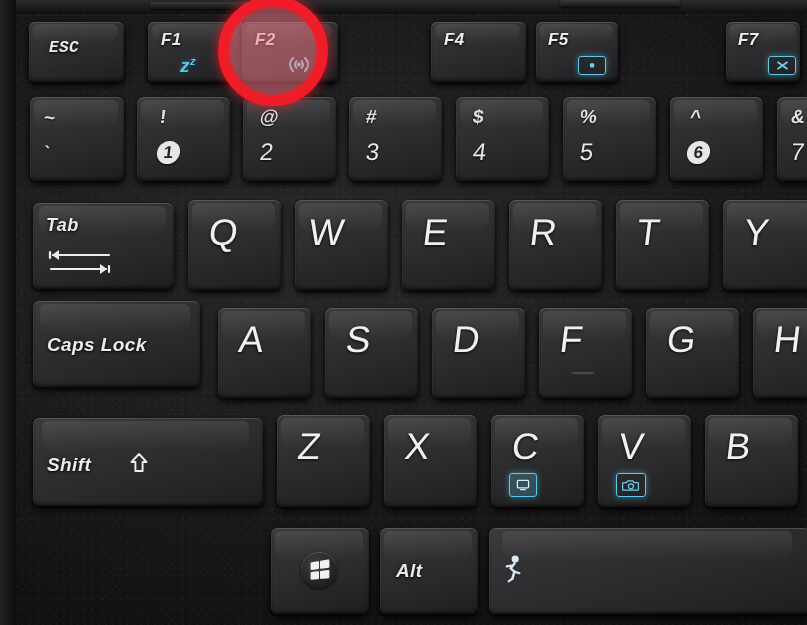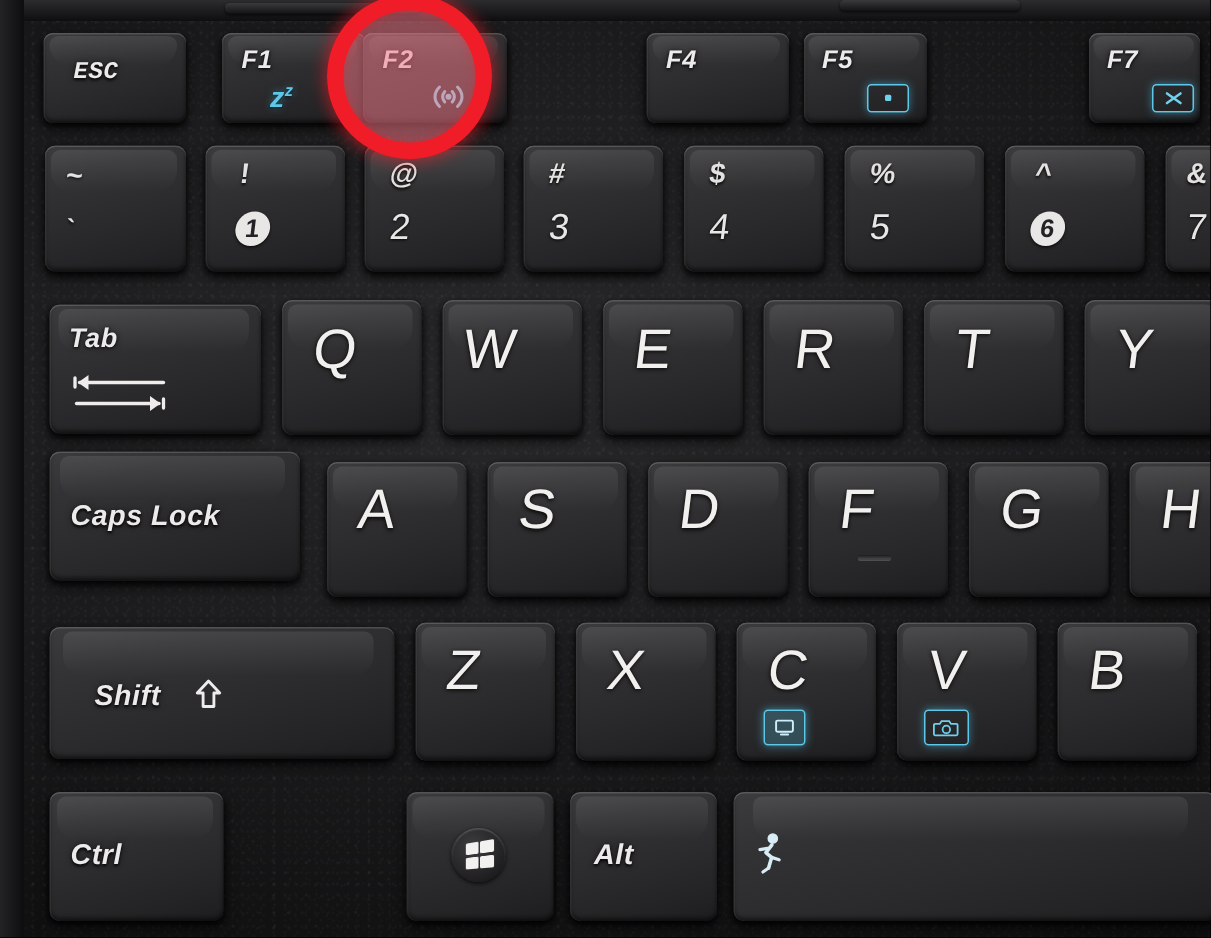--- a/index.html
+++ b/index.html
@@ -320,21 +320,21 @@
     <span class="nub" style="left:33px;top:62px;"></span>
   </div>
   <div class="key soft" style="left:646px;top:308px;width:93px;height:90px;">
     <span class="lbl alpha" style="left:21px;top:13px;">G</span>
   </div>
   <div class="key soft" style="left:753px;top:308px;width:93px;height:90px;">
     <span class="lbl alpha" style="left:21px;top:13px;">H</span>
   </div>
 
   <div class="key soft" style="left:33px;top:418px;width:230px;height:88px;">
-    <span class="lbl modlbl" style="left:14px;top:36px;margin-left:16px;">Shift</span>
+    <span class="lbl modlbl" style="left:14px;top:36px;">Shift</span>
     <span class="lbl" style="left:95px;top:34px;">
       <svg width="22" height="22" viewBox="0 0 22 22" aria-hidden="true">
         <path d="M11 2 L18.5 10 H14.6 V19 H7.4 V10 H3.5 Z" fill="none" stroke="#efeceb" stroke-width="1.9" stroke-linejoin="round"></path>
       </svg>
     </span>
   </div>
 
   <div class="key soft" style="left:277px;top:415px;width:93px;height:92px;">
     <span class="lbl alpha" style="left:21px;top:13px;">Z</span>
   </div>
@@ -359,23 +359,20 @@
         <path d="M1.4 3.6h3.1l1.2-1.8h5.1l1.2 1.8h3.6a.8.8 0 0 1 .8.8v6a.8.8 0 0 1-.8.8H1.4a.8.8 0 0 1-.8-.8v-6a.8.8 0 0 1 .8-.8z" fill="none" stroke="#6fd0ec" stroke-width="1.2"></path>
         <circle cx="8.9" cy="7.3" r="2.5" fill="none" stroke="#6fd0ec" stroke-width="1.2"></circle>
       </svg>
     </span>
   </div>
 
   <div class="key soft" style="left:705px;top:415px;width:93px;height:92px;">
     <span class="lbl alpha" style="left:21px;top:13px;">B</span>
   </div>
 
-  <div class="key soft" style="left:33px;top:528px;width:116px;height:86px;">
-    <span class="lbl modlbl" style="left:14px;top:32px;">Ctrl</span>
-  </div>
 
 
   <div class="key soft" style="left:271px;top:528px;width:98px;height:86px;">
     <span class="winkey" style="left:30px;top:24px;">
       <span class="winglyph" aria-hidden="true">
           <i></i>
           <i></i>
           <i></i>
           <i></i>
         </span>

